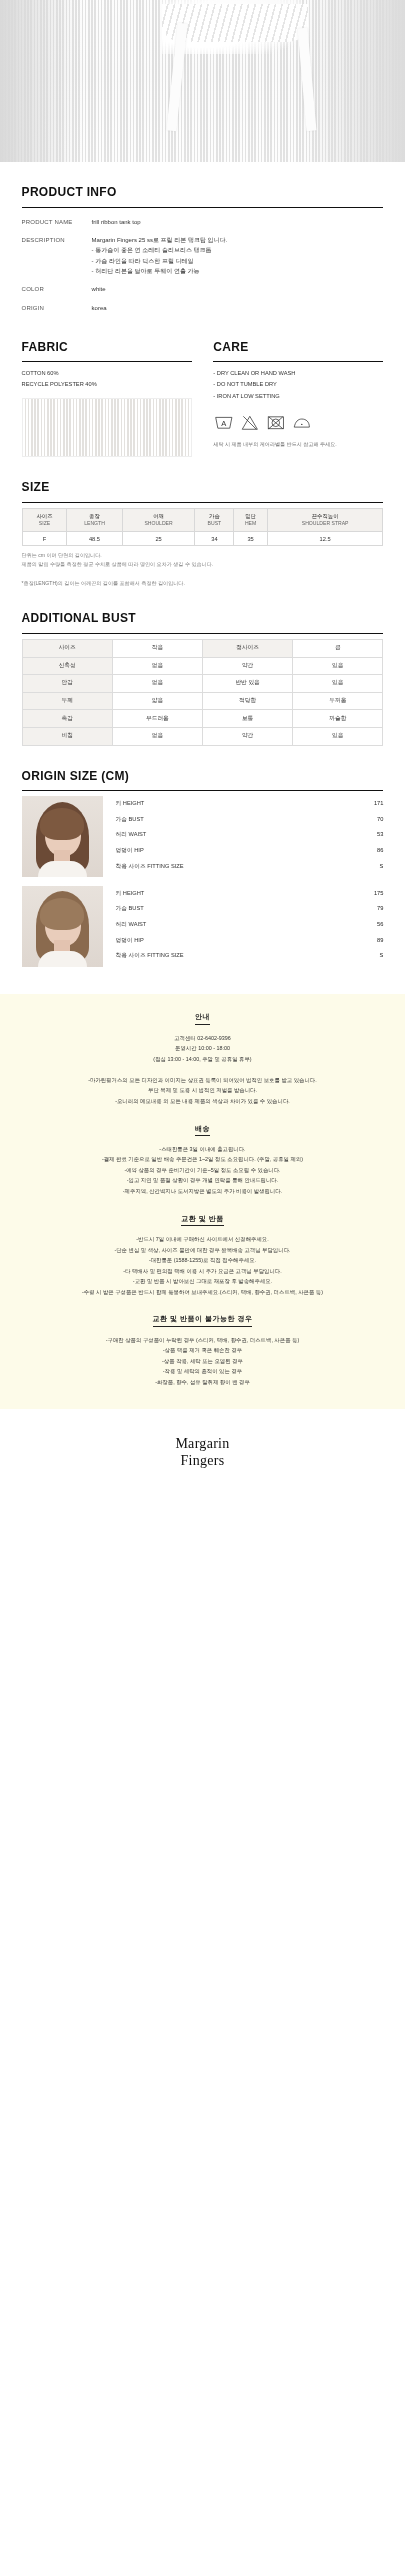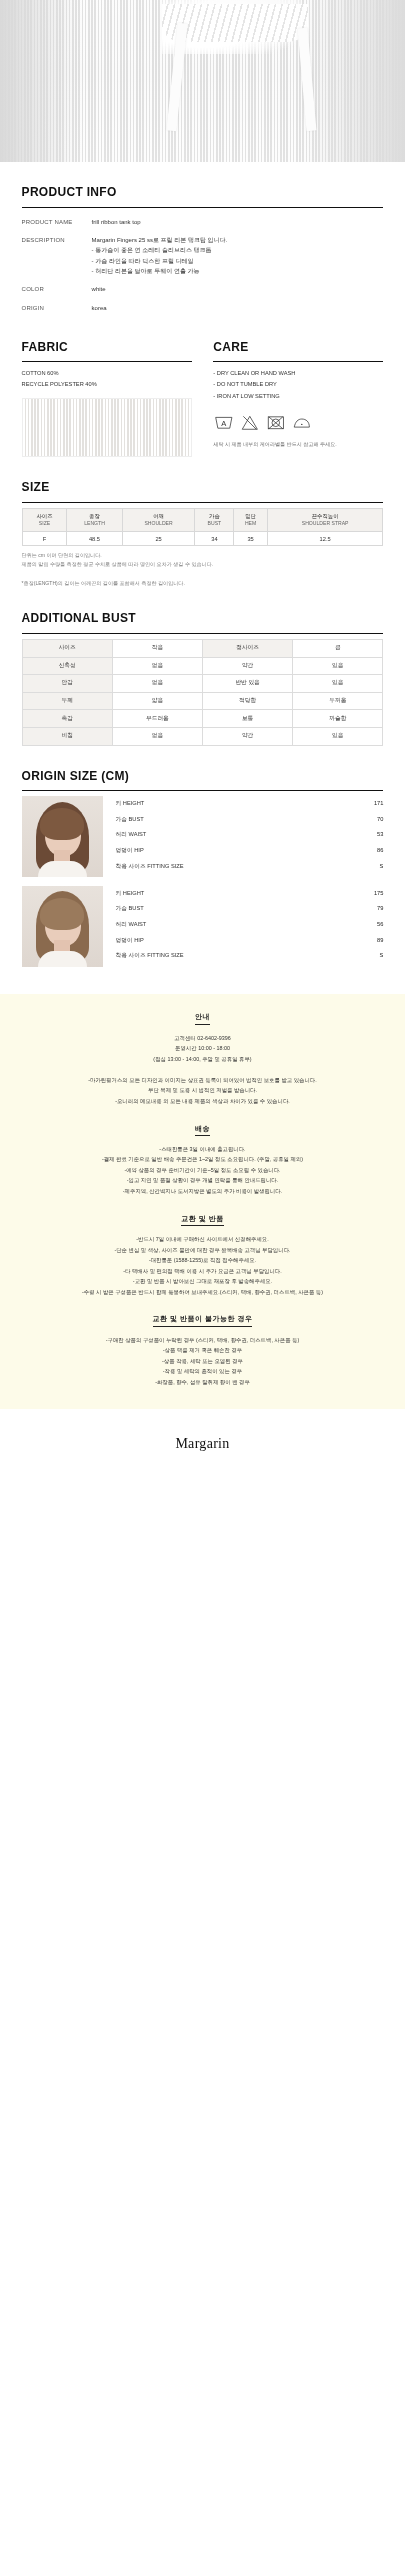--- a/index.html
+++ b/index.html
@@ -542,17 +542,18 @@
     <div class="center-text">-구매한 상품의 구성품이 누락된 경우 (스티커, 택배, 향수권, 더스트백, 사은품 등)
 -상품 택을 제거 혹은 훼손한 경우
 -상품 착용, 세탁 또는 오염된 경우
 -착용 및 세탁의 흔적이 있는 경우
 -화장품, 향수, 섬유 탈취제 향이 밴 경우</div>
   </div>
 
   <div class="footer">
     <div class="logo">
       <div>Margarin</div>
+      <div>Fingers</div>
     </div>
   </div>
 
 </div>
 
 
 </body></html>

